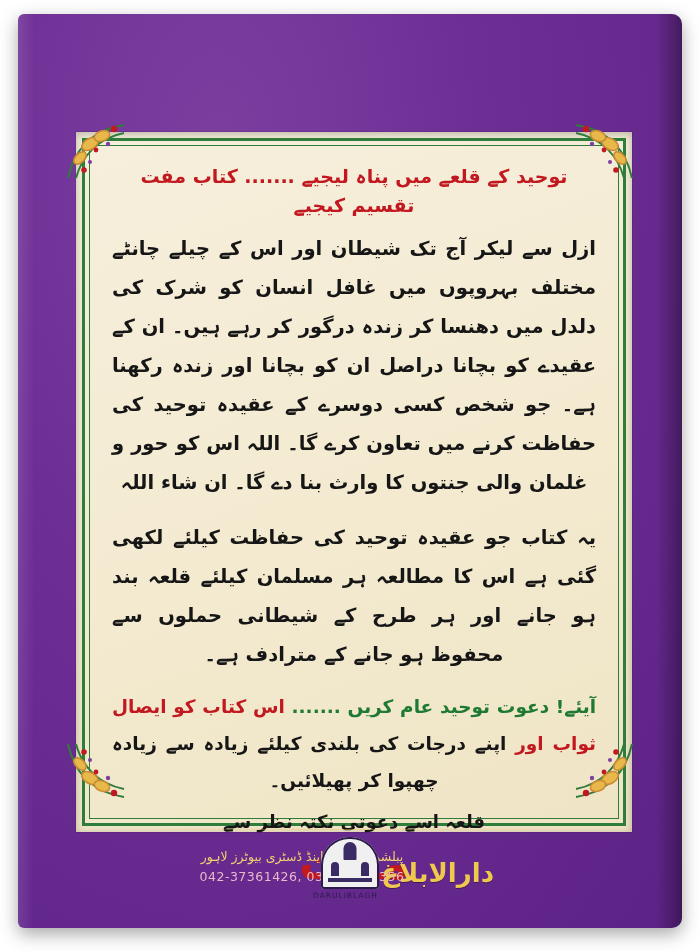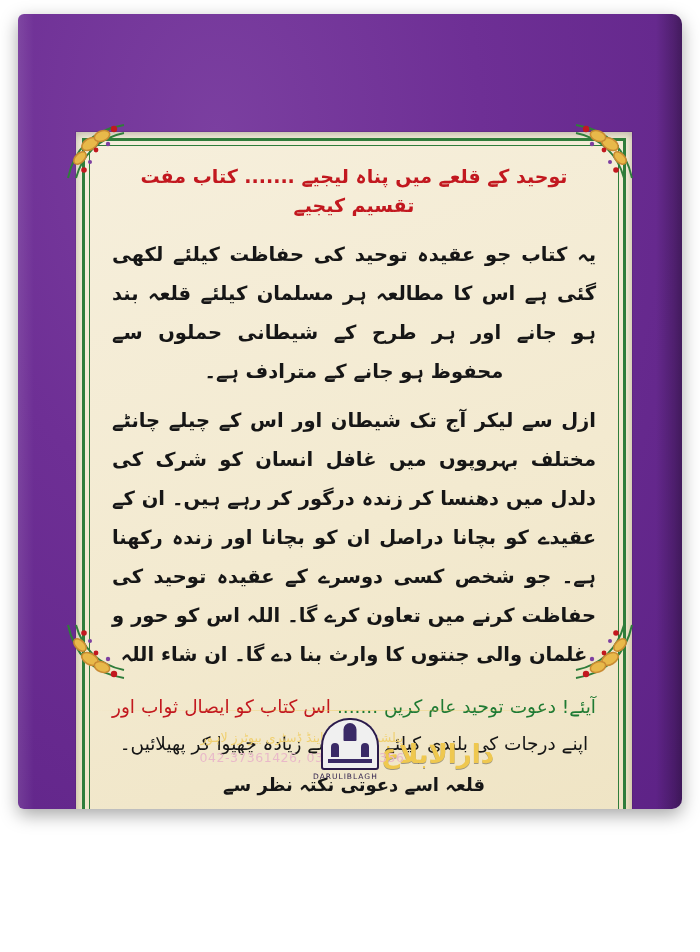--- a/index.html
+++ b/index.html
@@ -20,21 +20,21 @@
     height: 952px;
     background: #ffffff;
   }
 
   
   .book {
     position: absolute;
     left: 18px;
     top: 14px;
     width: 664px;
-    height: 795px;
+    height: 914px;
     background:
       radial-gradient(ellipse at 30% 15%, #7b3fa0 0%, #6e2f95 40%, #5d2286 100%);
     border-radius: 6px 10px 10px 6px;
     box-shadow: 0 6px 18px rgba(0,0,0,0.35);
     overflow: hidden;
   }
   
   .book::after {
     content: "";
     position: absolute;
@@ -115,21 +115,21 @@
   .body-para.second {
     margin-top: 16px;
   }
 
   .mixed-para {
     font-size: 18.5px;
     line-height: 2.0;
     margin: 14px 6px 4px 6px;
     text-align: justify;
     text-align-last: center;
-    font-weight: 400;
+    font-weight: 700;
   }
   .t-green { color: #1e7a33; }
   .t-red   { color: #c2181f; }
   .t-dark  { color: #161616; }
 
   .idara {
     color: #161616;
     font-size: 18px;
     font-weight: 600;
     margin: 12px 6px 2px 6px;
@@ -258,23 +258,23 @@
   <div class="book">
 
     <div class="panel">
       <div class="panel-border-outer"></div>
       <div class="panel-border-inner"></div>
 
       <div class="content">
 
         <div class="headline">توحید کے قلعے میں پناہ لیجیے ....... کتاب مفت تقسیم کیجیے</div>
 
+        <div class="body-para">ازل سے لیکر آج تک شیطان اور اس کے چیلے چانٹے مختلف بہروپوں میں غافل انسان کو شرک کی دلدل میں دھنسا کر زندہ درگور کر رہے ہیں۔ ان کے عقیدے کو بچانا دراصل ان کو بچانا اور زندہ رکھنا ہے۔ جو شخص کسی دوسرے کے عقیدہ توحید کی حفاظت کرنے میں تعاون کرے گا۔ اللہ اس کو حور و غلمان والی جنتوں کا وارث بنا دے گا۔ ان شاء اللہ</div>
+
         <div class="body-para second">یہ کتاب جو عقیدہ توحید کی حفاظت کیلئے لکھی گئی ہے اس کا مطالعہ ہر مسلمان کیلئے قلعہ بند ہو جانے اور ہر طرح کے شیطانی حملوں سے محفوظ ہو جانے کے مترادف ہے۔</div>
-
-        <div class="body-para">ازل سے لیکر آج تک شیطان اور اس کے چیلے چانٹے مختلف بہروپوں میں غافل انسان کو شرک کی دلدل میں دھنسا کر زندہ درگور کر رہے ہیں۔ ان کے عقیدے کو بچانا دراصل ان کو بچانا اور زندہ رکھنا ہے۔ جو شخص کسی دوسرے کے عقیدہ توحید کی حفاظت کرنے میں تعاون کرے گا۔ اللہ اس کو حور و غلمان والی جنتوں کا وارث بنا دے گا۔ ان شاء اللہ</div>
 
         <div class="mixed-para">
           <span class="t-green">آیئے! دعوت توحید عام کریں .......</span>
           <span class="t-red">اس کتاب کو ایصال ثواب اور</span>
           <span class="t-dark">اپنے درجات کی بلندی کیلئے زیادہ سے زیادہ چھپوا کر پھیلائیں۔</span>
         </div>
 
         <div class="idara">قلعہ اسے دعوتی نکتہ نظر سے</div>
 
         <div class="muft">مفت</div>

